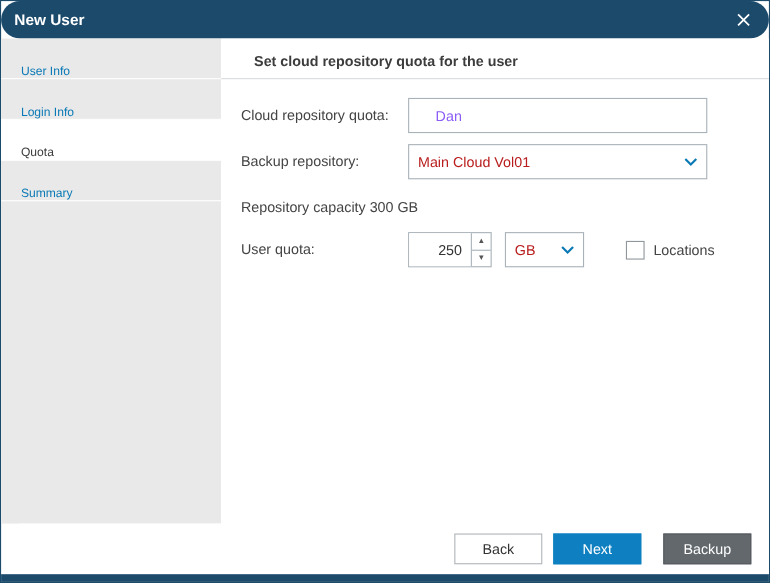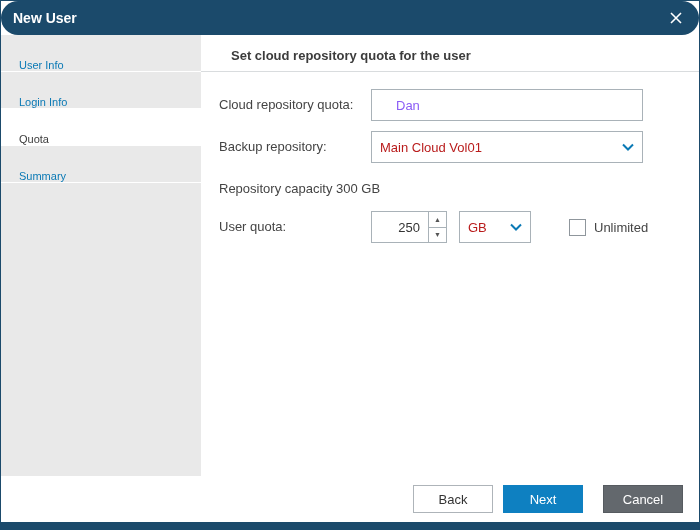--- a/index.html
+++ b/index.html
@@ -168,25 +168,25 @@
         <span>GB</span>
         <span class="chev">
           <svg width="12" height="8" viewBox="0 0 12 8">
             <path d="M1 1.5 L6 6.5 L11 1.5" fill="none" stroke="#0a79b5" stroke-width="2"></path>
           </svg>
         </span>
       </div>
 
       <div class="checkbox-wrap" style="top:176px;">
         <span class="checkbox"></span>
-        <span class="checkbox-label">Unlimited</span>
+        <span class="checkbox-label">Locations</span>
       </div>
     </div>
   </div>
 
   <div class="footer">
     <div class="btn btn-back">Back</div>
     <div class="btn btn-next">Next</div>
-    <div class="btn btn-cancel">Cancel</div>
+    <div class="btn btn-cancel">Backup</div>
   </div>
 
   <div class="bottom-strip"></div>
 </div>
 
 </body></html>

